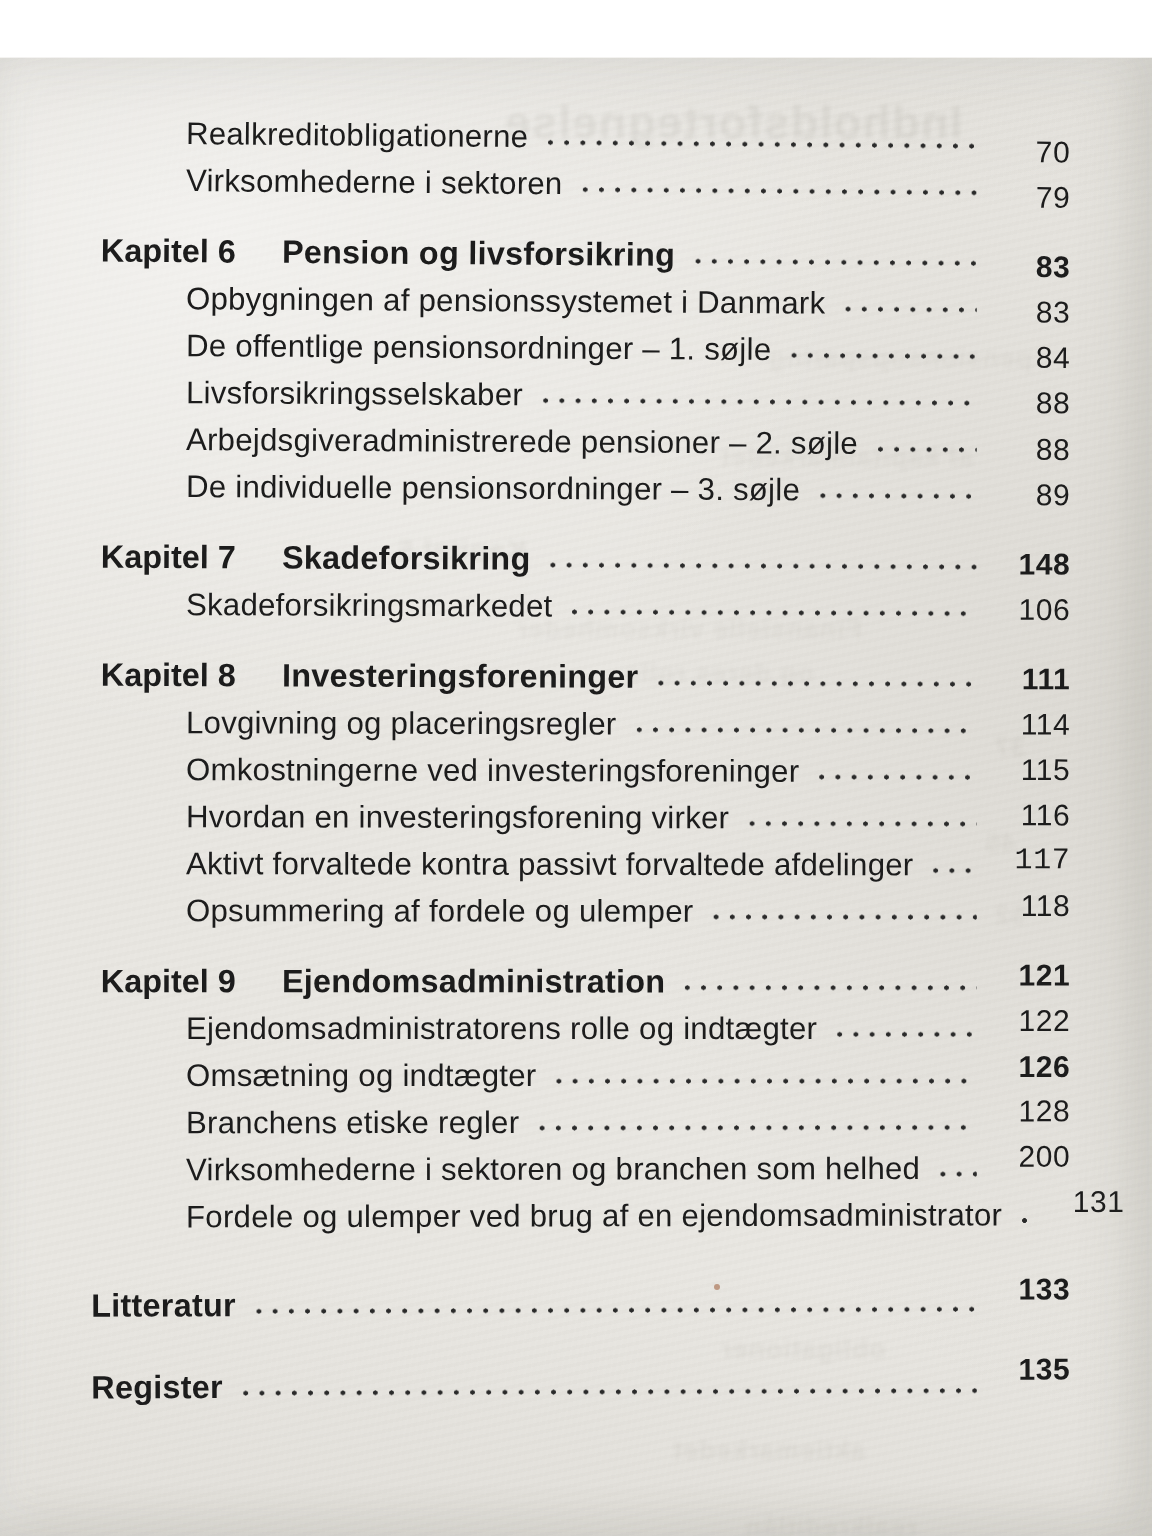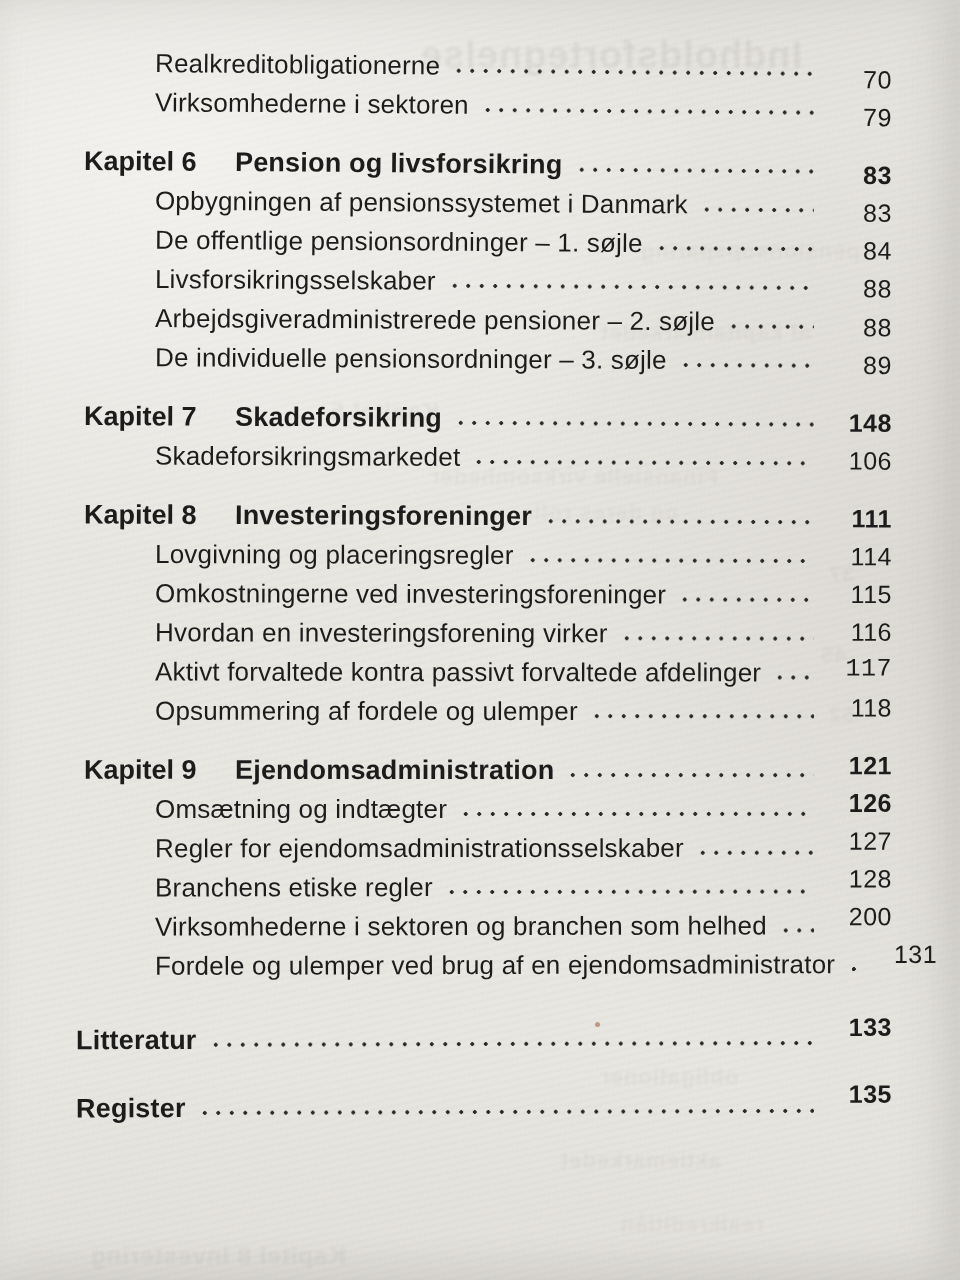--- a/index.html
+++ b/index.html
@@ -11,20 +11,21 @@
   }
   .page {
     position: absolute; inset: 0;
     background-color: #e8e6e1;
     background-image:
       radial-gradient(ellipse 900px 700px at 18% 12%, rgba(255,255,255,0.45), rgba(255,255,255,0) 60%),
       radial-gradient(ellipse 700px 900px at 100% 45%, rgba(140,134,122,0.14), rgba(140,134,122,0) 65%),
       linear-gradient(180deg, rgba(150,145,135,0.07) 0%, rgba(150,145,135,0) 10%, rgba(150,145,135,0) 82%, rgba(150,145,135,0.08) 100%),
       repeating-linear-gradient(100deg, rgba(255,255,255,0.035) 0 2px, rgba(0,0,0,0) 2px 5px),
       repeating-linear-gradient(-12deg, rgba(110,104,92,0.022) 0 3px, rgba(0,0,0,0) 3px 7px);
+    margin-top: 48px;
   }
   .page::after {
     content: ""; position: absolute; inset: 0; pointer-events: none;
     box-shadow:
       inset -20px 0 44px rgba(115,110,98,0.16),
       inset 0 -12px 34px rgba(115,110,98,0.08),
       inset 10px 8px 34px rgba(255,255,255,0.28);
   }
   .ghost-layer { position: absolute; inset: 0; pointer-events: none; }
   .ghost {
@@ -188,29 +189,29 @@
         <span class="label">Opsummering af fordele og ulemper</span>
         <span class="leader"></span>
         <span class="pagenum" style="transform: translateY(-5px);">118</span>
       </div>
       <div class="row chapter" style="transform: rotate(0.03deg); justify-content: space-between;">
         <span class="chap-num">Kapitel 9</span>
         <span class="label">Ejendomsadministration</span>
         <span class="leader"></span>
         <span class="pagenum bold" style="transform: translateY(-6px);">121</span>
       </div>
+      <div class="row sub" style="transform: rotate(0deg);">
+        <span class="label">Ejendomsadministratorens rolle og indtægter</span>
+        <span class="leader"></span>
+        <span class="pagenum" style="transform: translateY(-7px);">122</span>
+      </div>
       <div class="row sub" style="transform: rotate(-0.02deg);">
         <span class="label">Omsætning og indtægter</span>
         <span class="leader"></span>
         <span class="pagenum" style="transform: translateY(-7px); font-weight: bold;">126</span>
-      </div>
-      <div class="row sub" style="transform: rotate(-0.05deg);">
-        <span class="label">Regler for ejendomsadministrationsselskaber</span>
-        <span class="leader"></span>
-        <span class="pagenum" style="transform: translateY(-8px);">127</span>
       </div>
       <div class="row sub" style="transform: rotate(-0.08deg);">
         <span class="label">Branchens etiske regler</span>
         <span class="leader"></span>
         <span class="pagenum" style="transform: translateY(-9px);">128</span>
       </div>
       <div class="row sub" style="transform: rotate(-0.11deg);">
         <span class="label">Virksomhederne i sektoren og branchen som helhed</span>
         <span class="leader"></span>
         <span class="pagenum" style="transform: translateY(-10px);">200</span>

